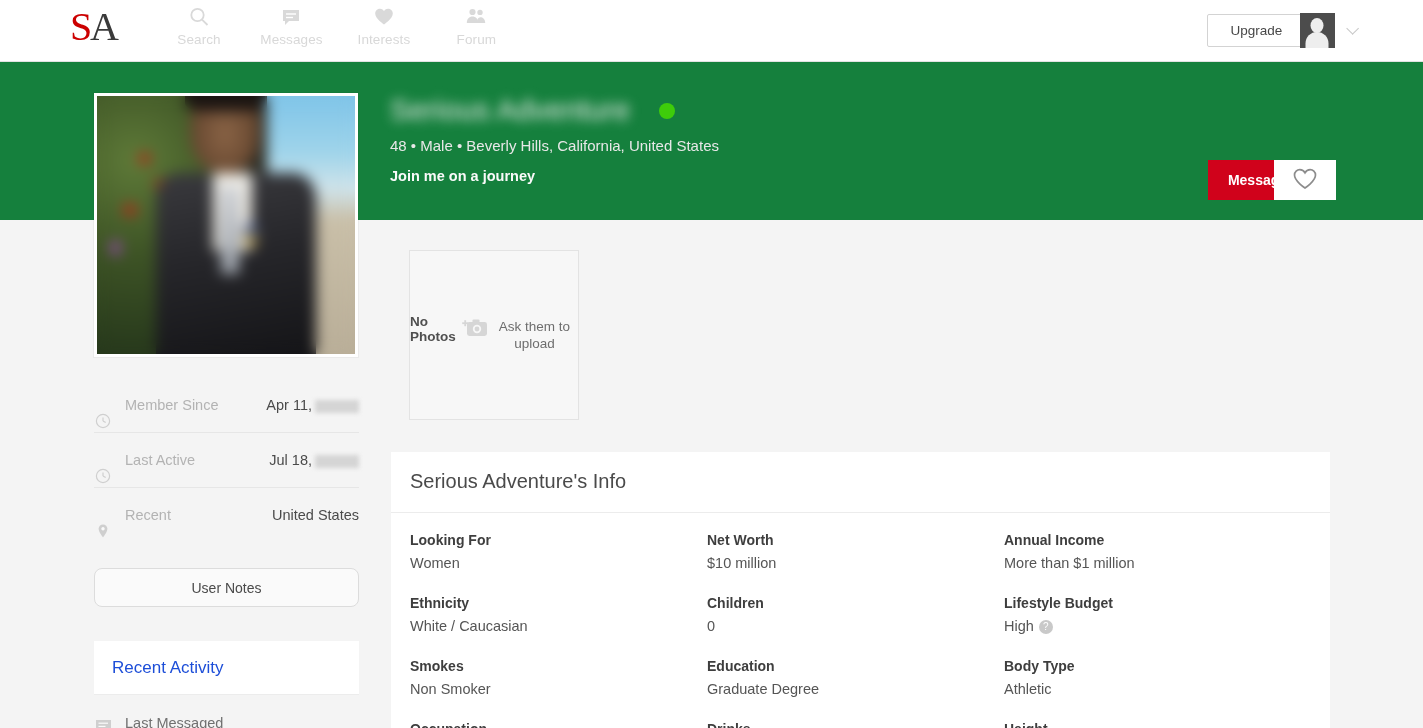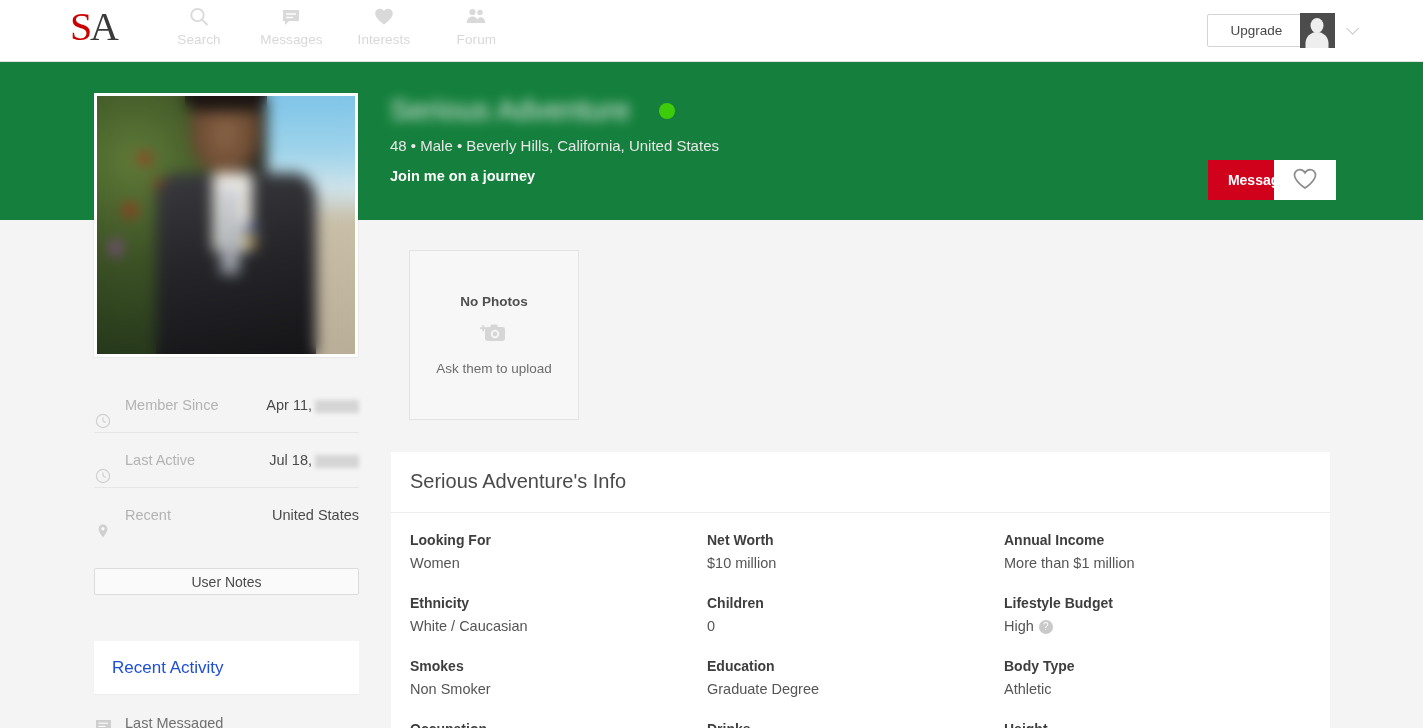--- a/index.html
+++ b/index.html
@@ -144,22 +144,22 @@
     position: absolute; right: 0; top: 0;
     font-size: 14.5px; color: #4a4a4a;
   }
   .redact {
     display: inline-block; vertical-align: middle;
     width: 44px; height: 13px; background: #d5d5d5;
     filter: blur(2.2px); margin-left: 3px;
   }
   .notes-btn {
     position: absolute; left: 94px; top: 568px;
-    width: 265px; height: 27px;
-    background: #fafafa; border: 1px solid #dcdcdc; border-radius: 2px;
+    width: 265px; height: 39px;
+    background: #fafafa; border: 1px solid #dcdcdc; border-radius: 8px;
     font-family: "Liberation Sans", sans-serif;
     font-size: 14px; color: #4a4a4a; cursor: pointer;
   }
   .activity-card {
     position: absolute; left: 94px; top: 641px;
     width: 265px; background: #fff;
   }
   .activity-title {
     padding: 17px 18px 16px 18px;
     font-size: 17px; color: #1d4ed8;
@@ -167,21 +167,21 @@
   }
   .activity-row { position: relative; height: 48px; }
   .act-ico { position: absolute; left: 1px; top: 12px; width: 17px; height: 15px; }
   .act-label { position: absolute; left: 31px; top: 8px; font-size: 14.5px; color: #707070; }
 
   
   .nophoto {
     position: absolute; left: 409px; top: 250px;
     width: 170px; height: 170px;
     background: #f7f7f7; border: 1px solid #e3e3e3;
-    display: flex; flex-direction: column;
+    display: flex; flex-direction: row;
     align-items: center; justify-content: center;
   }
   .np-title { font-size: 13.5px; font-weight: bold; color: #4f4f4f; margin-bottom: 12px; }
   .np-ico { margin-bottom: 11px; }
   .np-sub { font-size: 13.5px; color: #6e6e6e; text-align: center; line-height: 17px; }
 
   
   .info-card {
     position: absolute; left: 391px; top: 452px;
     width: 939px; background: #fff;

